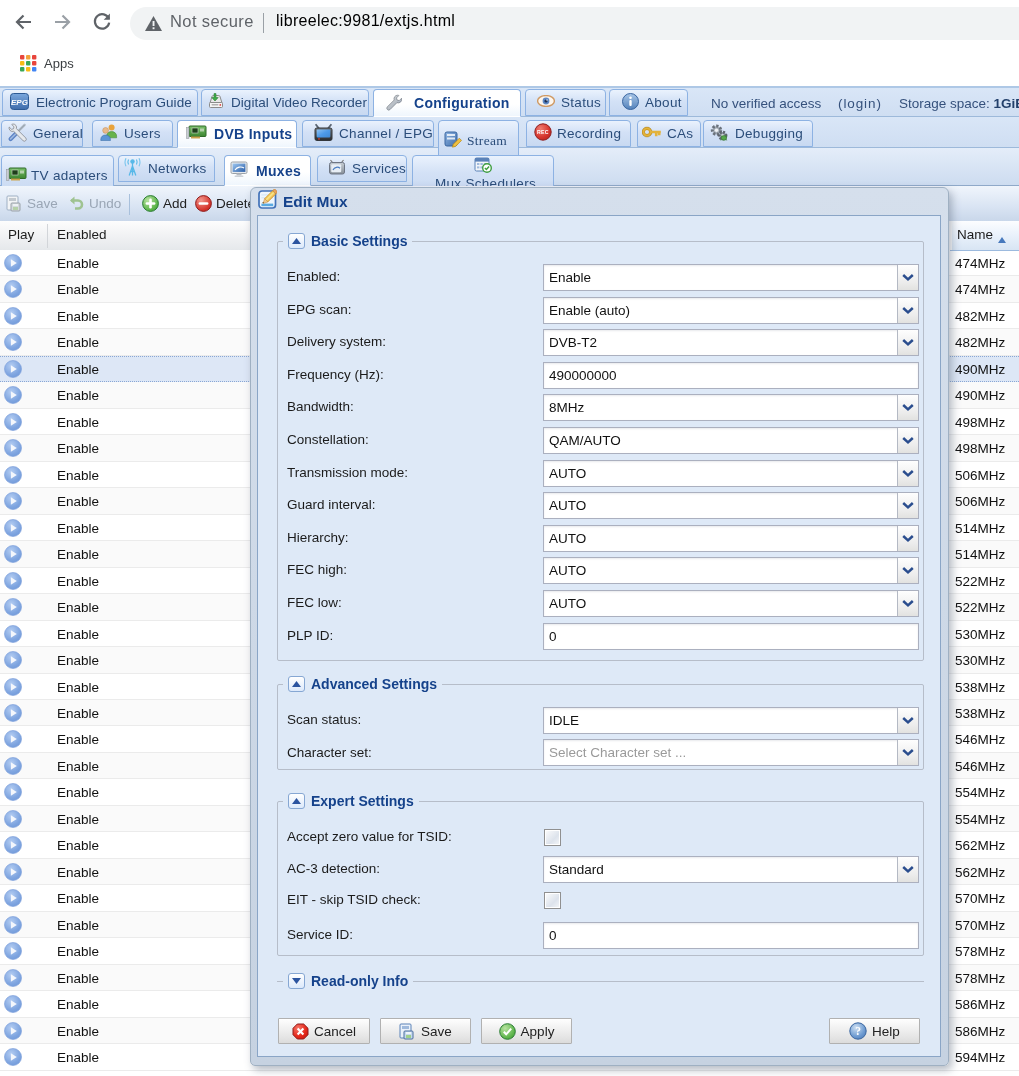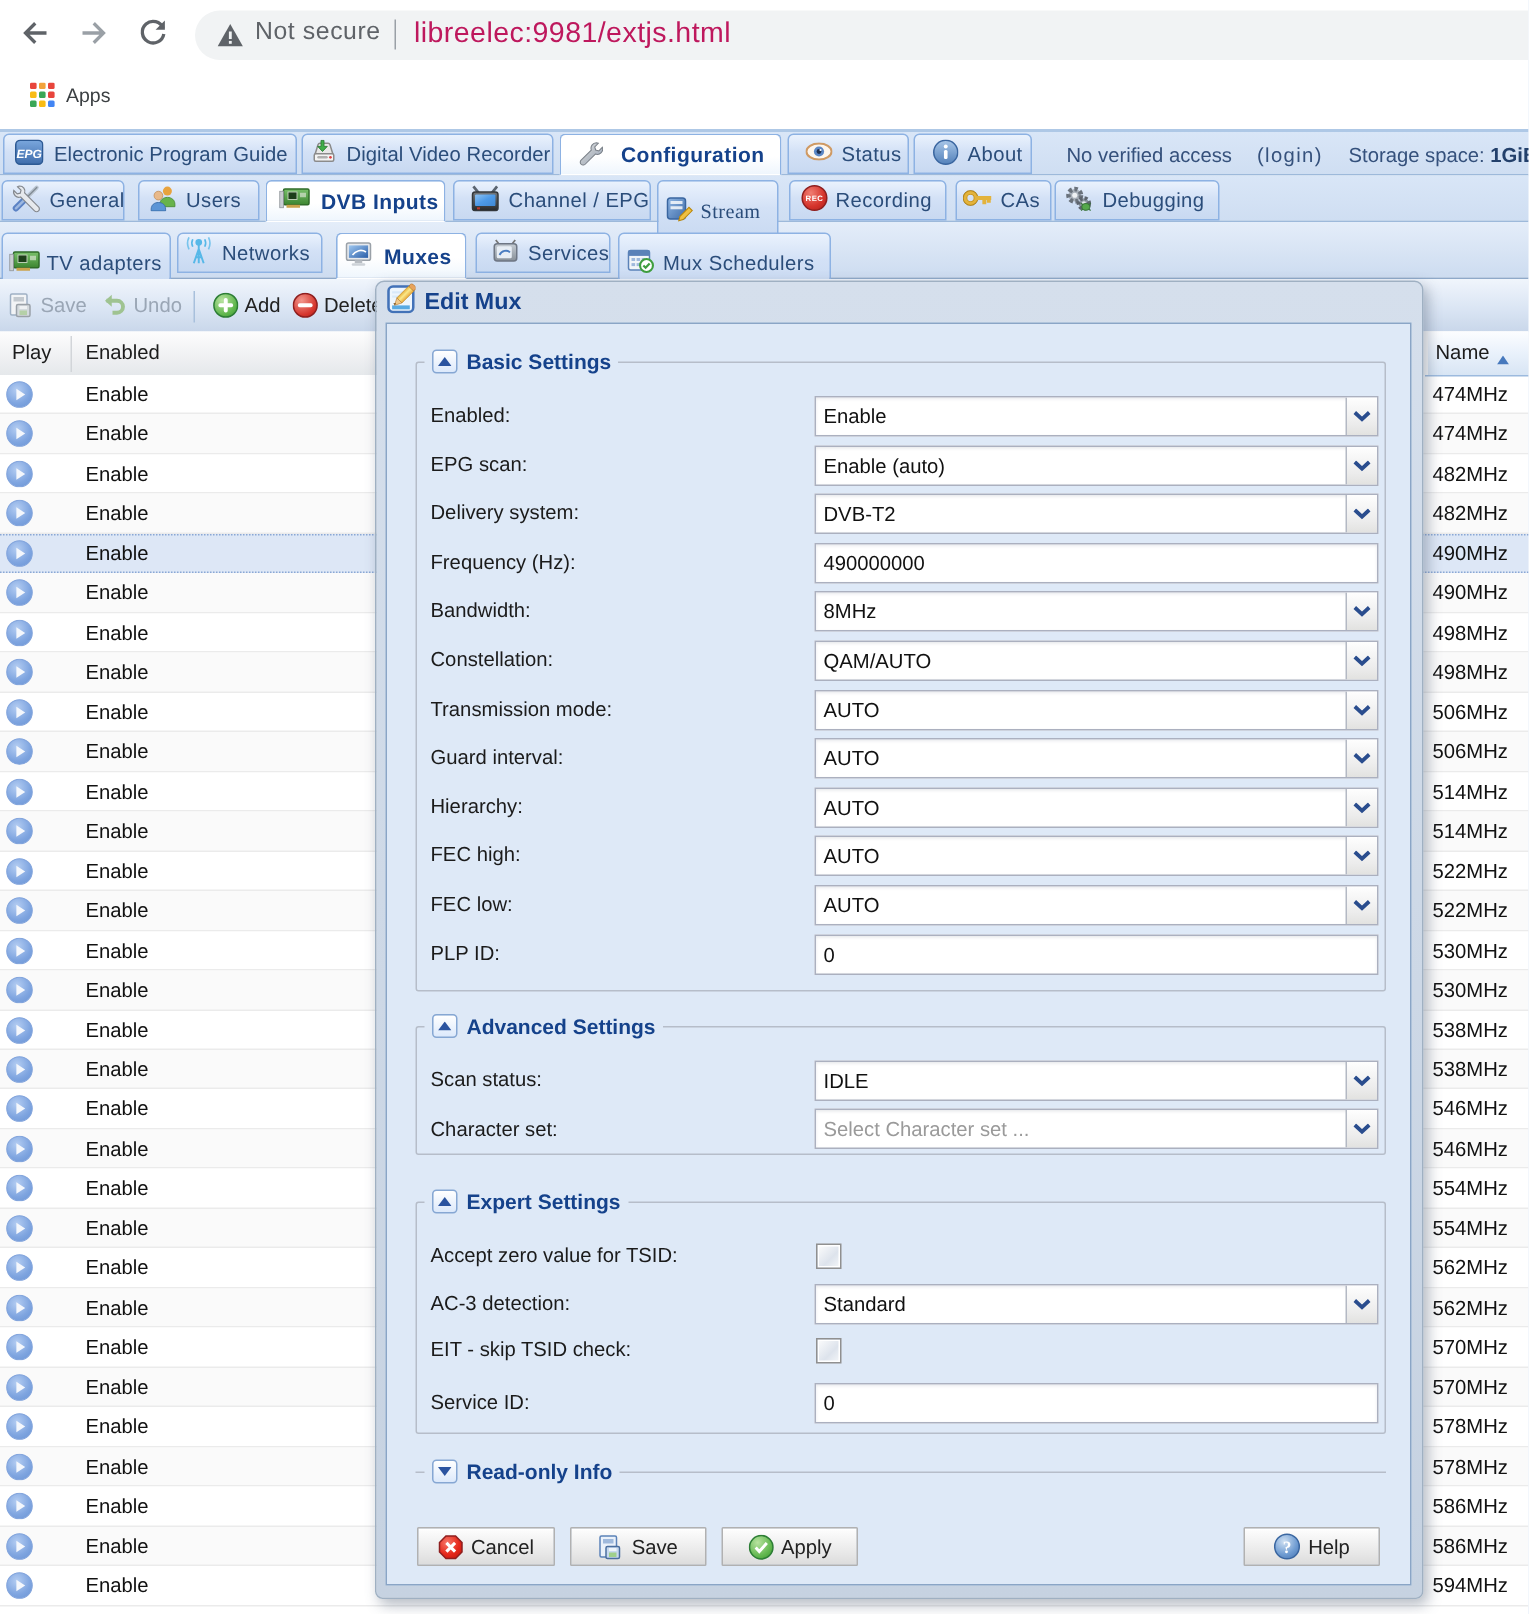--- a/index.html
+++ b/index.html
@@ -2,21 +2,21 @@
 <html><head><meta charset="utf-8">
 <style>
 *{margin:0;padding:0;box-sizing:border-box}
 html,body{width:1019px;height:1076px;overflow:hidden}
 body{font-family:"Liberation Sans",sans-serif;background:#fff;position:relative}
 .a{position:absolute}
 
 #chrome{left:0;top:0;width:1019px;height:86px;background:#fff}
 #pill{left:130px;top:7px;width:889px;height:33px;background:#f1f3f4;border-radius:17px 0 0 17px}
 .ctext{color:#5f6368;font-size:16.5px;letter-spacing:.4px}
-#url{color:#be185d;font-size:19px;letter-spacing:.3px}
+#url{color:#000000;font-size:16px;letter-spacing:.3px}
 
 #s1{left:0;top:86px;width:1019px;height:31px;background:linear-gradient(#d9e6f7,#cfdef2);border-top:2px solid #aec8e6;border-bottom:1px solid #9db9da}
 #s2{left:0;top:117px;width:1019px;height:31px;background:linear-gradient(#d9e6f7,#cfdef2);border-bottom:1px solid #9db9da}
 #s3{left:0;top:148px;width:1019px;height:38px;background:linear-gradient(#e4edf9,#cddcf0);border-bottom:1px solid #8fa9c9}
 .tab{height:27px;border:1px solid #8db2e3;border-radius:4px 4px 0 0;background:linear-gradient(#eaf2fd,#d3e1f6 45%,#c8d9f1);display:flex;align-items:center;font-size:13.5px;letter-spacing:.3px;color:#2b4d7a;white-space:nowrap;overflow:hidden}
 .tab.on{background:linear-gradient(#ffffff 55%,#eff6fd);font-weight:bold;color:#15428b;border-bottom:1px solid #fff;font-size:14px}
 .ticon{display:inline-block;flex:0 0 auto}
 
 #tbar{left:0;top:186px;width:1019px;height:35px;background:linear-gradient(#f0f5fc,#d9e4f3 60%,#c9d7ea)}
 .titem{display:flex;align-items:center;font-size:13.5px;color:#222}
@@ -296,21 +296,21 @@
           <linearGradient id="gv22" x1="0" y1="0" x2="0" y2="1">
             <stop offset="0" stop-color="#c6cdd4"></stop>
             <stop offset="1" stop-color="#878f98"></stop>
           </linearGradient>
         </defs>
         <rect x="3.2" y="5.2" width="10" height="8" rx="1" fill="#e8eef5"></rect>
         <path d="M5 11c1.5-3 5-3.6 7-1.8" stroke="#4a7cc0" stroke-width="1.2" fill="none"></path>
       </svg></span>
     <span>Services</span>
   </div>
-<div class="a tab" style="left:412px;top:155px;width:142px;height:40px;padding-left:5px;">
+<div class="a tab" style="left:412px;top:155px;width:142px;height:40px;padding-left:5px;flex-direction:column;">
     <span class="ticon" style="margin-right:6px"><svg width="18" height="17" viewBox="0 0 18 17">
         <rect x="1" y="2" width="14" height="13" rx="1.5" fill="#f2f5f9" stroke="#5b82b8"></rect>
         <rect x="1" y="2" width="14" height="3.6" fill="#5b82b8"></rect>
         <g fill="#9fb9dc">
           <rect x="3" y="7" width="2.4" height="2"></rect>
           <rect x="6.4" y="7" width="2.4" height="2"></rect>
           <rect x="9.8" y="7" width="2.4" height="2"></rect>
           <rect x="3" y="10.4" width="2.4" height="2"></rect>
           <rect x="6.4" y="10.4" width="2.4" height="2"></rect>
         </g>

